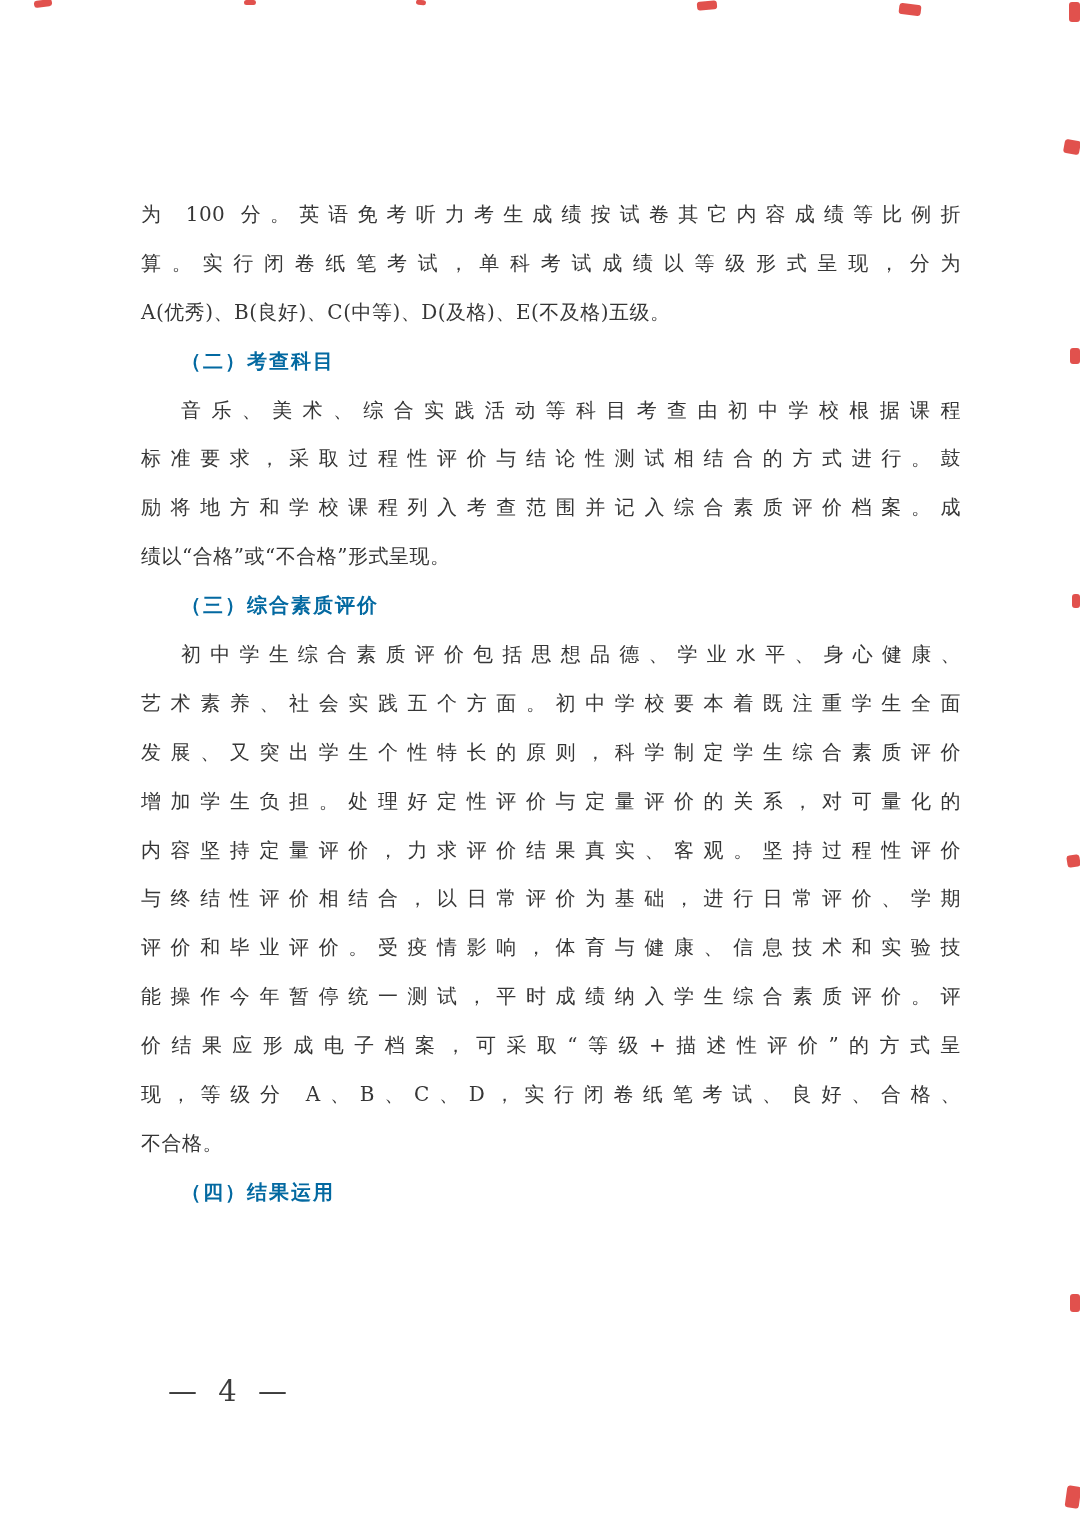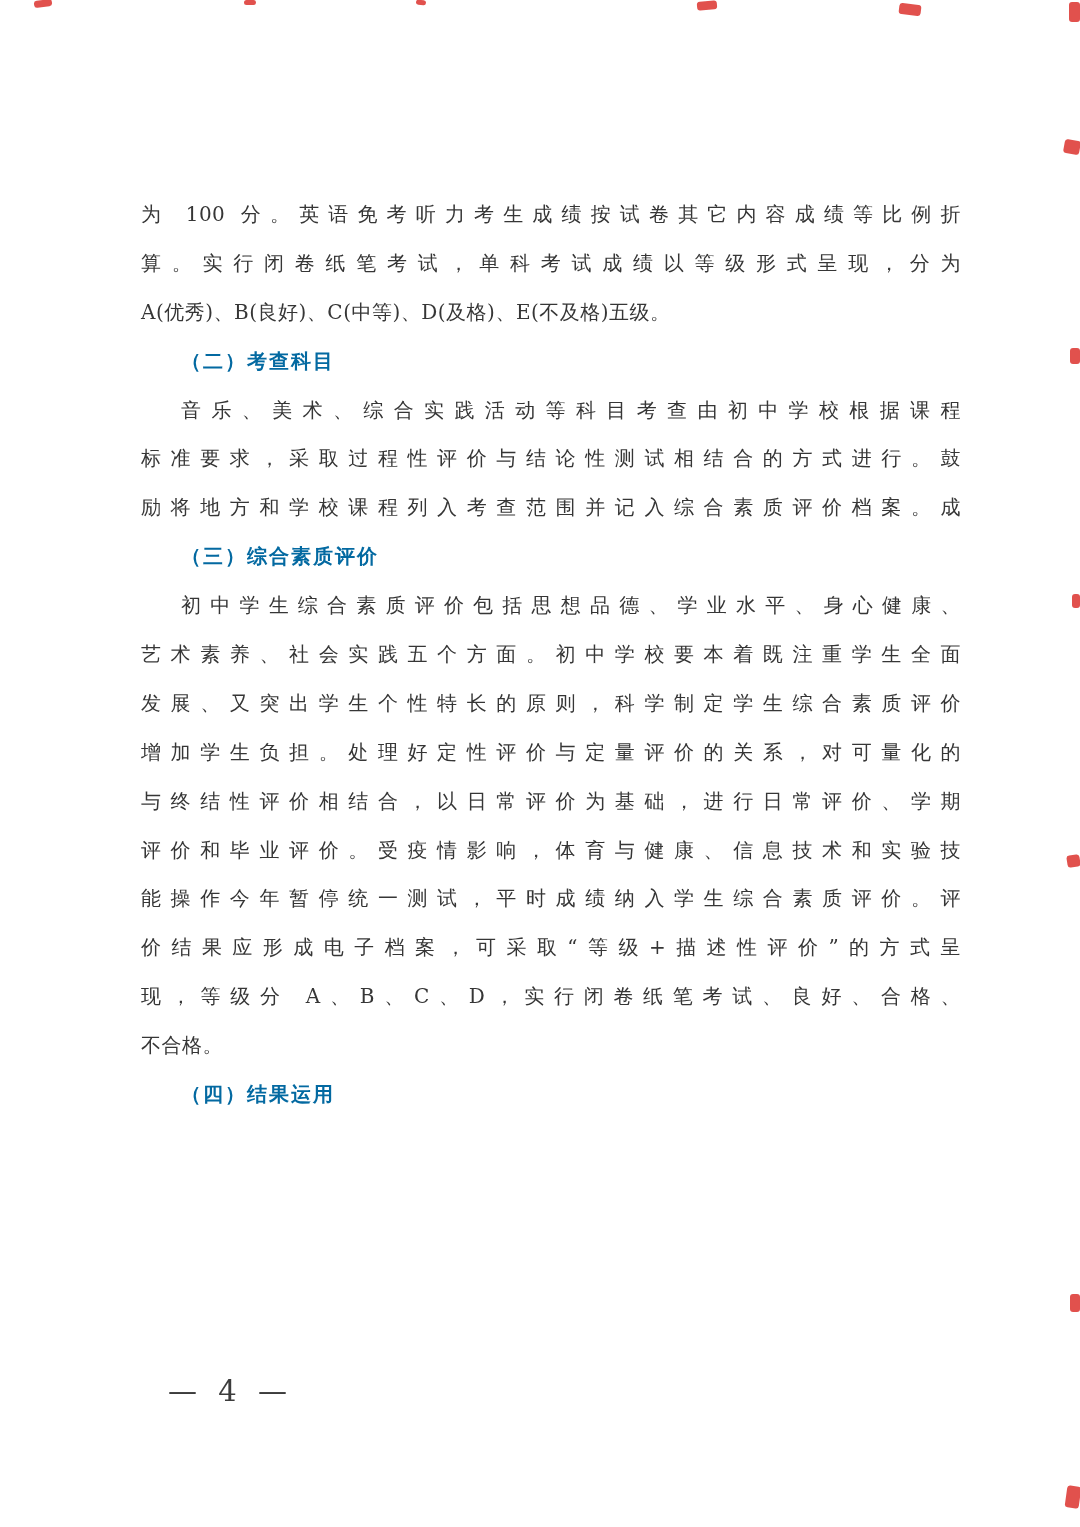--- a/index.html
+++ b/index.html
@@ -60,25 +60,27 @@
 <div class="page">
 
   <div class="content">
     <div class="ln j">为 100 分。英语免考听力考生成绩按试卷其它内容成绩等比例折</div>
     <div class="ln j">算。实行闭卷纸笔考试，单科考试成绩以等级形式呈现，分为</div>
     <div class="ln">A(优秀)、B(良好)、C(中等)、D(及格)、E(不及格)五级。</div>
     <div class="ln ind b">（二）考查科目</div>
     <div class="ln ind j">音乐、美术、综合实践活动等科目考查由初中学校根据课程</div>
     <div class="ln j">标准要求，采取过程性评价与结论性测试相结合的方式进行。鼓</div>
     <div class="ln j">励将地方和学校课程列入考查范围并记入综合素质评价档案。成</div>
+    <div class="ln">绩以“合格”或“不合格”形式呈现。</div>
     <div class="ln ind b">（三）综合素质评价</div>
     <div class="ln ind j">初中学生综合素质评价包括思想品德、学业水平、身心健康、</div>
     <div class="ln j">艺术素养、社会实践五个方面。初中学校要本着既注重学生全面</div>
     <div class="ln j">发展、又突出学生个性特长的原则，科学制定学生综合素质评价</div>
     <div class="ln j">增加学生负担。处理好定性评价与定量评价的关系，对可量化的</div>
+    <div class="ln j">内容坚持定量评价，力求评价结果真实、客观。坚持过程性评价</div>
     <div class="ln j">与终结性评价相结合，以日常评价为基础，进行日常评价、学期</div>
     <div class="ln j">评价和毕业评价。受疫情影响，体育与健康、信息技术和实验技</div>
     <div class="ln j">能操作今年暂停统一测试，平时成绩纳入学生综合素质评价。评</div>
     <div class="ln j">价结果应形成电子档案，可采取“等级+描述性评价”的方式呈</div>
     <div class="ln j">现，等级分 A、B、C、D，实行闭卷纸笔考试、良好、合格、</div>
     <div class="ln">不合格。</div>
     <div class="ln ind b">（四）结果运用</div>
   </div>
 
   <div class="pageno">— 4 —</div>

